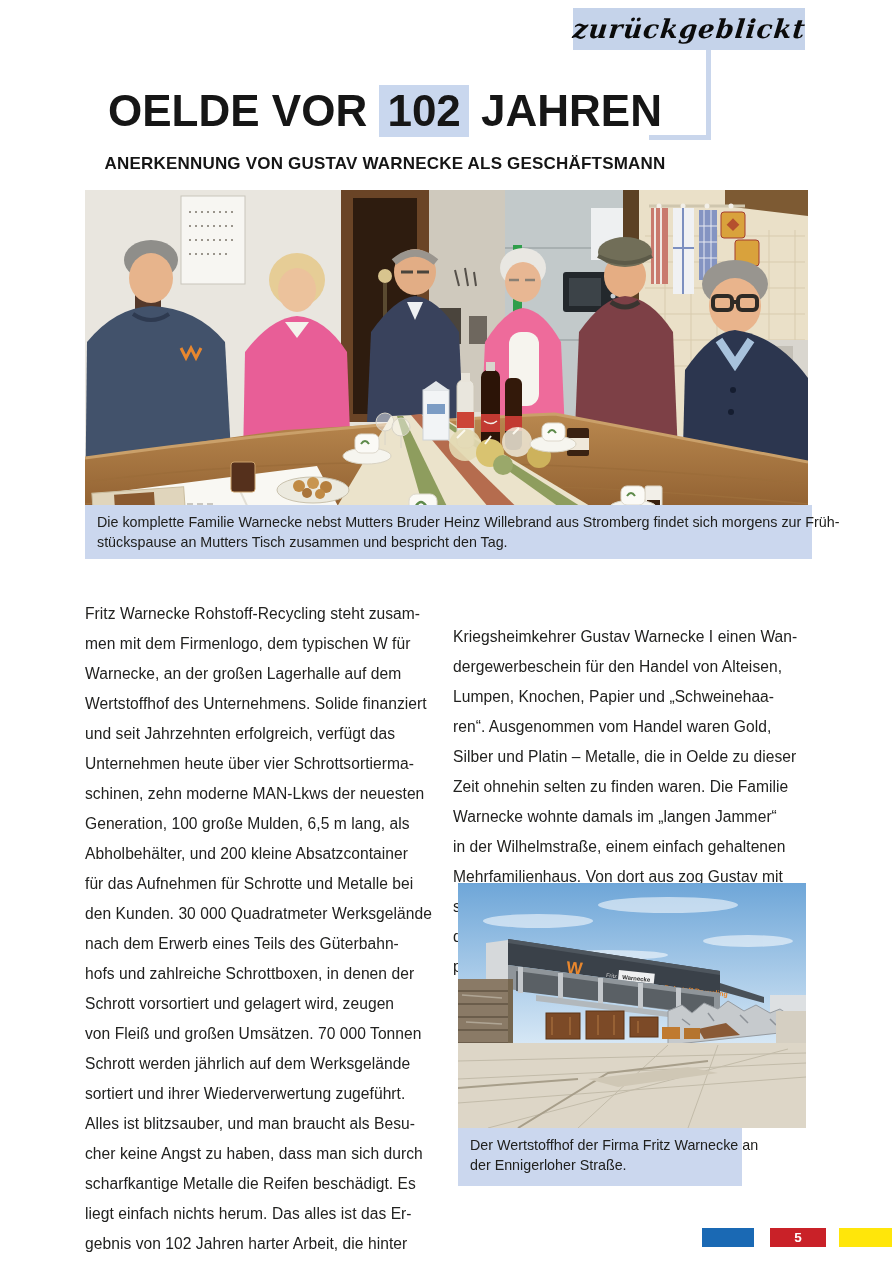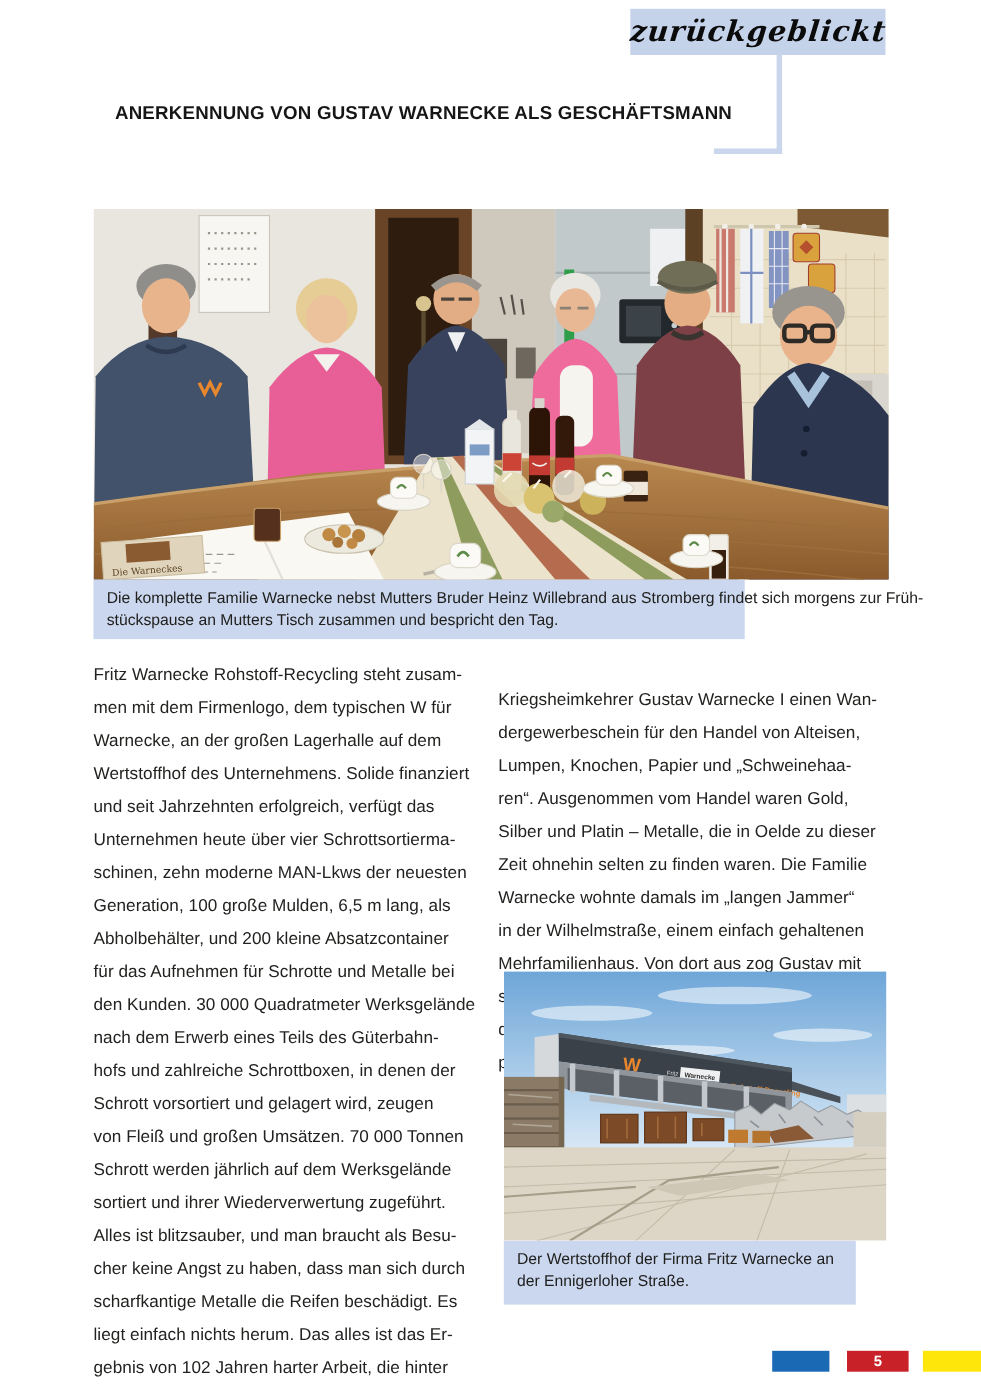--- a/index.html
+++ b/index.html
@@ -30,37 +30,37 @@
   .l-line-h { left:649px; top:135px; width:62px; height:5px; background:#c9d6ec; }
 
   
   .title-wrap { left:85px; top:86px; width:600px; text-align:center; }
   .title {
     font-size:44px; font-weight:bold; letter-spacing:0px;
     color:#161616; white-space:nowrap;
   }
   .title .hl { background:#c9d7ee; padding:1px 8px 2px 8px; }
   .subtitle {
-    margin-top:7px; font-size:17px; font-weight:bold;
+    margin-top:18px; font-size:17px; font-weight:bold;
     letter-spacing:0.2px; color:#161616; white-space:nowrap;
   }
 
   
   .photo1 { left:85px; top:190px; width:723px; height:337px; overflow:hidden; }
   .photo2 { left:458px; top:883px; width:348px; height:245px; overflow:hidden; }
   .photo1 svg, .photo2 svg { display:block; width:100%; height:100%; }
 
   
   .capbox {
     background:#cbd7ee; color:#20201e;
     font-size:14.3px; line-height:20px;
     white-space:pre; padding:7px 12px;
   }
-  .cap1 { left:85px; top:527px; width:592px; height:54px; }
-  .cap2 { left:458px; top:1128px; width:320px; height:58px; }
+  .cap1 { left:85px; top:505px; width:727px; height:54px; }
+  .cap2 { left:458px; top:1128px; width:284px; height:58px; }
 
   
   .col {
     font-size:15.6px; line-height:30px;
     white-space:pre; color:#222220; letter-spacing:0.05px;
   }
   .col-left  { left:85px;  top:599px; width:368px; }
   .col-right { left:453px; top:622px; width:368px; }
 
   
@@ -74,20 +74,21 @@
 </head>
 <body>
 
 <div class="abs banner">
   <span class="banner-text">zurückgeblickt</span>
 </div>
 <div class="abs l-line-v"></div>
 <div class="abs l-line-h"></div>
 
 <div class="abs title-wrap">
+  <div class="title"><span>OELDE VOR</span> <span class="hl">102</span> <span>JAHREN</span></div>
   <div class="subtitle">ANERKENNUNG VON GUSTAV WARNECKE ALS GESCHÄFTSMANN</div>
 </div>
 
 <div class="abs photo1">
 <svg viewBox="0 0 723 337" preserveAspectRatio="none">
   <defs>
     <linearGradient id="wood" x1="0" y1="0" x2="0" y2="1">
       <stop offset="0" stop-color="#b9884f"></stop>
           <stop offset="1" stop-color="#8a5a2c"></stop>
     </linearGradient>

